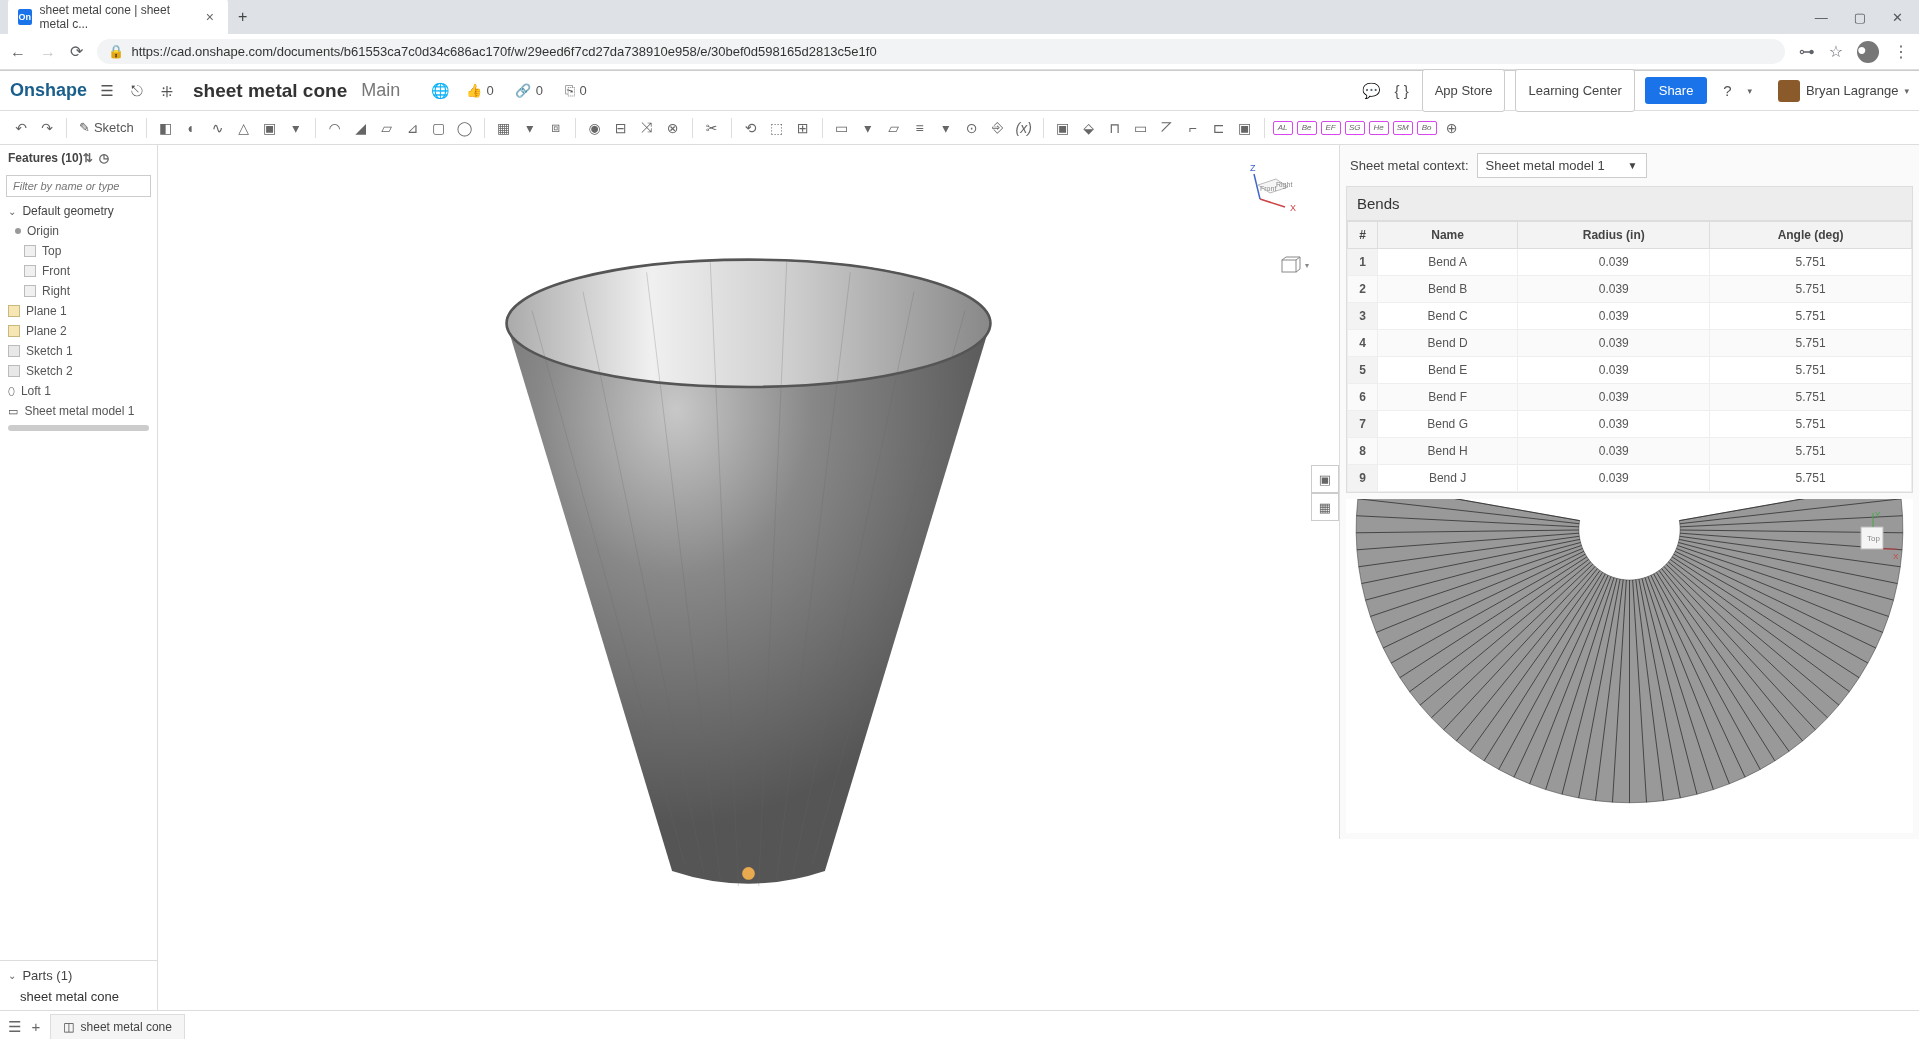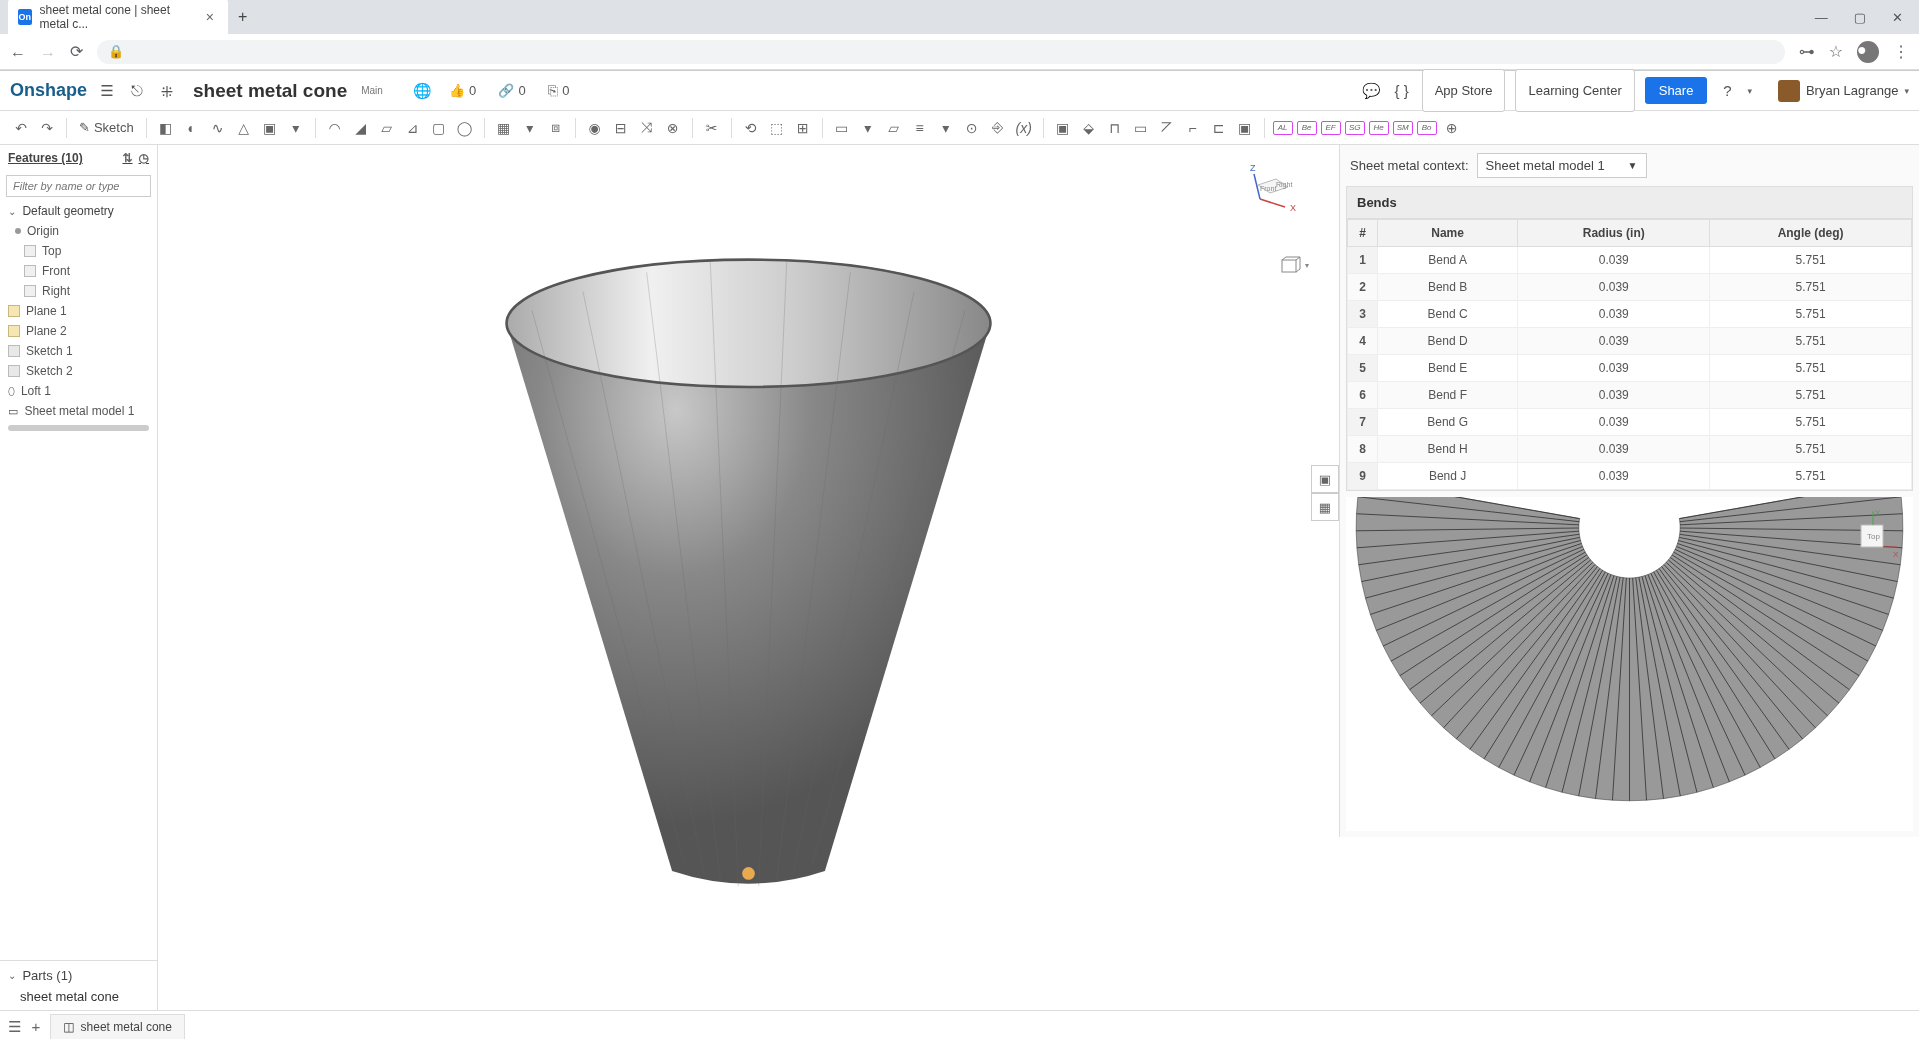--- a/index.html
+++ b/index.html
@@ -13,35 +13,35 @@
 .addr-bar { display:flex; align-items:center; height:36px; padding:0 10px; gap:14px; background:#fff; border-bottom:1px solid #ddd;}
 .addr-bar .nav-icn { font-size:16px; color:#5f6368; cursor:pointer;}
 .addr-box { flex:1; display:flex; align-items:center; gap:8px; background:#f1f3f4; border-radius:20px; padding:5px 12px; font-size:13px; color:#333;}
 .addr-box .lock { width:14px; height:14px; display:flex; align-items:center; justify-content:center; color:#5f6368;}
 .window-ctl { display:flex; gap:18px; padding:0 12px; color:#555; font-size:13px;}
 .window-ctl span { cursor:pointer; padding:4px;}
 .app-header { display:flex; align-items:center; height:40px; padding:0 10px; border-bottom:1px solid #ddd; gap:10px;}
 .logo { font-size:18px; font-weight:bold; color:#1a5f8c; }
 .hdr-icn { width:20px; height:20px; display:flex; align-items:center; justify-content:center; color:#555; cursor:pointer; font-size:15px;}
 .doc-title { font-size:19px; font-weight:bold; color:#333; margin-left:6px;}
-.doc-branch { font-size:10px; color:#777; margin-left:4px;}
+.doc-branch { font-size:18px; color:#777; margin-left:4px;}
 .hdr-spacer { flex:1; }
 .hdr-count { display:flex; align-items:center; gap:4px; color:#555; font-size:13px; padding:0 6px;}
 .hdr-btn { padding:13px 12px; border:1px solid #ccc; border-radius:3px; background:#fff; color:#444; font-size:13px; cursor:pointer;}
 .share-btn { background:#1a73e8; color:#fff; border:none; padding:6px 14px; border-radius:3px; font-size:13px; cursor:pointer;}
 .user-box { display:flex; align-items:center; gap:6px; color:#444; font-size:13px; cursor:pointer;padding-left:16px;}
 .user-avatar { width:22px; height:22px; background:#8b5a2b; border-radius:3px;}
 .toolbar { display:flex; align-items:center; height:34px; padding:0 10px; border-bottom:1px solid #ddd; gap:4px; flex-wrap:nowrap; overflow:hidden;}
 .tb-icn { width:22px; height:22px; display:flex; align-items:center; justify-content:center; color:#666; cursor:pointer; font-size:14px; border-radius:2px;}
 .tb-sep { width:1px; height:20px; background:#ddd; margin:0 4px;}
 .tb-sketch { display:flex; align-items:center; gap:4px; cursor:pointer; color:#555; font-size:13px; padding:0 4px;}
 .tb-box { width:20px; height:14px; border:1px solid #d946ef; display:flex; align-items:center; justify-content:center; font-size:8px; color:#666; border-radius:2px;font-style:italic;}
 .main-area { display:flex; height:calc(100% - 144px - 32px); }
 .sidebar-left { width:158px; border-right:1px solid #ddd; display:flex; flex-direction:column;}
-.feat-hdr { display:flex; align-items:center; justify-content:space-between; padding:6px 8px; font-size:12px; font-weight:bold; color:#444;text-decoration:underline;}
+.feat-hdr { display:flex; align-items:center; justify-content:flex-start; padding:6px 8px; font-size:12px; font-weight:bold; color:#444;}
 .feat-hdr-icns { display:flex; gap:6px; color:#666;}
 .filter-box { margin:4px 6px; }
 .filter-box input { width:100%; padding:4px 6px; border:1px solid #ccc; font-size:11px; font-style:italic; color:#888;}
 .tree { flex:1; overflow:auto; font-size:12px; color:#555;}
 .tree-item { display:flex; align-items:center; gap:6px; padding:3px 8px; cursor:pointer;}
 .tree-item.group { font-weight:normal; color:#444;}
 .tree-caret { font-size:10px; color:#666;}
 .tree-icn { width:12px; height:12px; display:inline-block; border:1px solid #bbb; background:#f0f0f0;}
 .tree-icn.origin { width:6px; height:6px; background:#999; border-radius:50%; border:none;}
 .tree-icn.plane { background:#f5e6b3; border-color:#c9b77e;}
@@ -49,21 +49,21 @@
 .tree-scroll { height:6px; background:#ccc; margin:4px 8px; border-radius:3px;}
 .parts-sec { border-top:1px solid #ddd; padding:4px 0;}
 .viewport { flex:1; position:relative; background:#fff;}
 .vp-inner { width:100%; height:100%; position:relative;}
 .triad-3d { position:absolute; top:14px; right:34px; width:70px; height:70px;}
 .view-cube { position:absolute; top:110px; right:38px; width:22px; height:22px; color:#888; cursor:pointer;}
 .right-panel { width:580px; border-left:1px solid #ddd; display:flex; flex-direction:column; background:#fafafa;}
 .sm-context { display:flex; align-items:center; gap:8px; padding:8px 10px; font-size:13px; color:#444;}
 .sm-select { flex:0 0 auto; border:1px solid #ccc; padding:4px 8px; background:#fff; width:170px; display:flex; justify-content:space-between; align-items:center; cursor:pointer;}
 .bends-section { background:#fff; border:1px solid #ddd; margin:0 6px;}
-.bends-hdr { padding:8px 10px; font-weight:bold; font-size:13px; background:#ededed; border-bottom:1px solid #ddd;}
+.bends-hdr { padding:8px 10px; font-weight:normal; font-size:15px; background:#ededed; border-bottom:1px solid #ddd;}
 .bends-tbl { width:100%; border-collapse:collapse; font-size:12px;}
 .bends-tbl th { background:#f3f3f3; padding:6px 8px; border:1px solid #ddd; font-weight:bold; color:#444;}
 .bends-tbl td { padding:6px 8px; border:1px solid #eee; text-align:center; color:#555;}
 .bends-tbl tr:nth-child(even) td { background:#fafafa;}
 .bends-tbl td.idx { background:#f3f3f3; font-weight:bold; width:30px;}
 .side-tabs { position:absolute; left:-28px; top:320px; display:flex; flex-direction:column;}
 .side-tab { width:28px; height:28px; background:#fff; border:1px solid #ccc; display:flex; align-items:center; justify-content:center; cursor:pointer; color:#666;}
 .flat-view { flex:1; position:relative; background:#fff; margin:6px;}
 .flat-triad { position:absolute; top:10px; right:10px; width:60px; height:60px;}
 .bottom-bar { position:fixed; bottom:0; left:0; right:0; height:32px; border-top:1px solid #ddd; background:#fff; display:flex; align-items:center; padding:0 8px; gap:10px;}
@@ -89,20 +89,21 @@
       <span>▢</span>
       <span>✕</span>
     </div>
   </div>
   <div class="addr-bar">
     <span class="nav-icn">←</span>
     <span class="nav-icn" style="opacity:0.35">→</span>
     <span class="nav-icn">⟳</span>
     <div class="addr-box">
       <span class="lock">🔒</span>
+      <span>https://cad.onshape.com/documents/b61553ca7c0d34c686ac170f/w/29eed6f7cd27da738910e958/e/30bef0d598165d2813c5e1f0</span>
     </div>
     <span class="nav-icn">⊶</span>
     <span class="nav-icn">☆</span>
     <span class="nav-icn" style="width:22px;height:22px;border-radius:50%;background:#777;color:#fff;">●</span>
     <span class="nav-icn">⋮</span>
   </div>
 </div>
 
 <div class="app-header">
   <span class="logo">Onshape</span>

